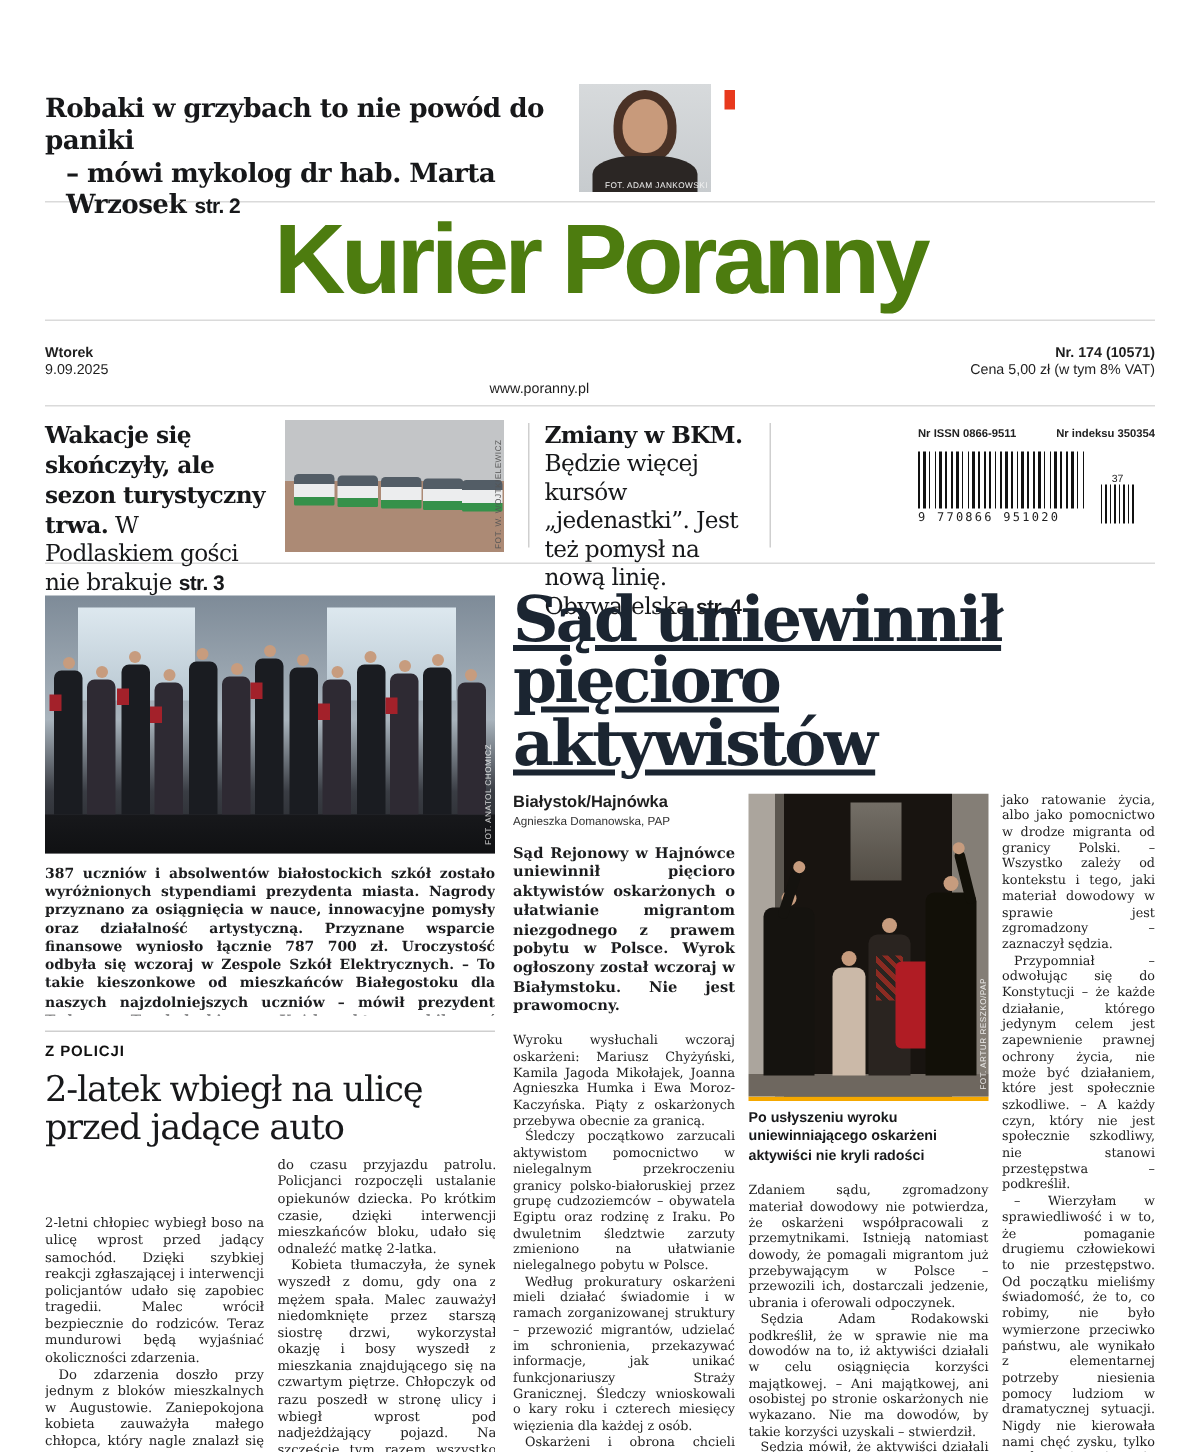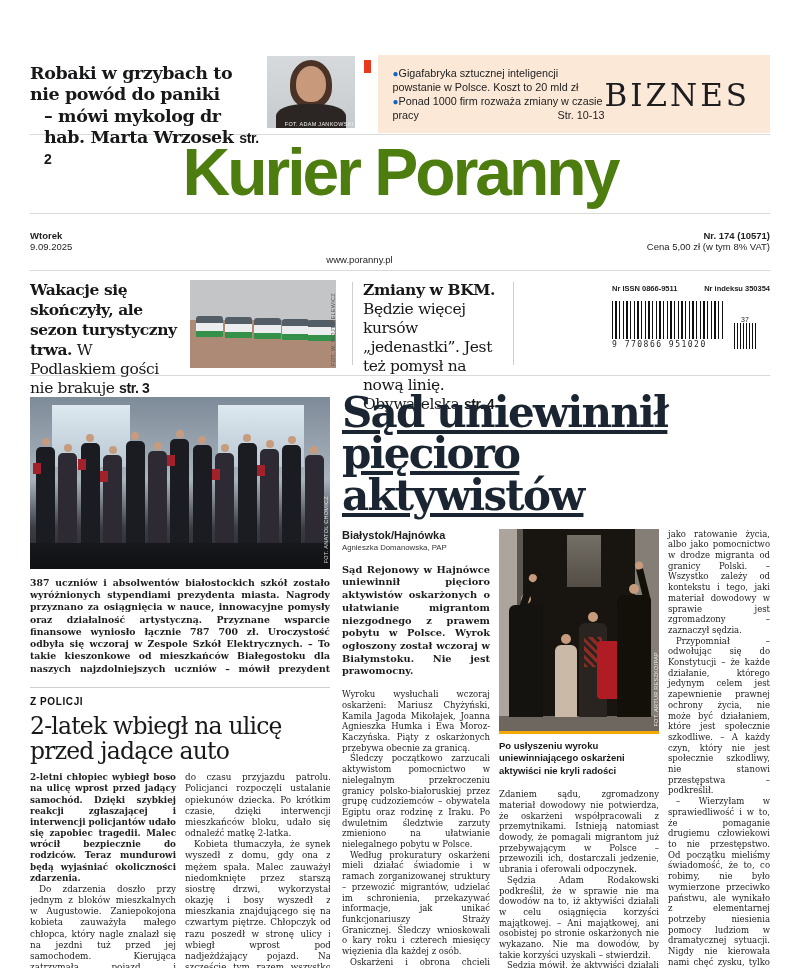--- a/index.html
+++ b/index.html
@@ -85,21 +85,21 @@
                     font-size: 5.5px; color: rgba(255,255,255,.8); letter-spacing: .3px; }
   .schol-caption { font: 700 9.3px/1.32 "DejaVu Serif", serif; text-align: justify; margin-top: 8px;
                    max-height: 100px; overflow: hidden; color:#1c1d1f; }
   .left-rule { border-top: 1px solid #cfcfcf; margin: 10px 0 8px; }
   .police-kicker { font: 700 10px "Liberation Sans", sans-serif; letter-spacing: .6px; color:#111; }
   .police-headline { font: 400 23.5px/1.05 "DejaVu Serif", serif; letter-spacing: -0.8px; margin: 7px 0 9px; color:#17181a; }
   .police-cols { display: flex; gap: 9px; height: 256px; overflow: hidden; }
   .pcol { width: 146px; flex: none; font: 400 8.8px/1.27 "DejaVu Serif", serif; text-align: justify; color:#222; }
   .pcol p { text-indent: 9px; }
   .pcol p:first-child { text-indent: 0; }
-  .pcol p.lead-bold { font-weight: 700; text-indent: 0; }
+  .pcol p.lead-bold { font-weight: 400; text-indent: 0; margin-top: 39px; }
 
   
   .right-col { flex: 1; min-width: 0; }
   .kicker { display: flex; gap: 6px; font: 700 12.5px/1 "Liberation Sans", sans-serif; }
   .kicker-label { color: #1565d0; }
   .kicker-text { color: #1a1c20; }
   .art-headline { font: 700 42px/0.99 "DejaVu Serif", serif; color: #1b2531; letter-spacing: -1.8px; margin: 9px 0 12px; text-decoration: underline; }
   .art-headline span { display: block; }
   .art-cols { display: flex; gap: 9px; height: 498px; overflow: hidden; }
   .acol1 { width: 148px; flex: none; }
@@ -141,26 +141,20 @@
       <span>Robaki w grzybach to nie powód do paniki</span>
       <span class="l2"><span>– mówi mykolog dr hab. Marta Wrzosek</span> <span class="page-ref">str. 2</span></span>
     </div>
     <div class="portrait">
       <div class="hair"></div>
       <div class="face"></div>
       <div class="torso"></div>
       <div class="credit">FOT. ADAM JANKOWSKI</div>
     </div>
     <div class="red-accent"></div>
-    <div class="biznes-box">
-      <div class="biznes-bullets">
-        <p><span class="dot">●</span><span>Gigafabryka sztucznej inteligencji powstanie w Polsce. Koszt to 20 mld zł</span> <span class="dot">●</span><span>Ponad 1000 firm rozważa zmiany w czasie pracy</span> <span class="pages-ref">Str. 10-13</span></p>
-      </div>
-      <div class="biznes-logo">BIZNES</div>
-    </div>
   </header>
 
   <div class="rule"></div>
 
   <div class="masthead">Kurier Poranny</div>
 
   <div class="rule"></div>
 
   <div class="dateline">
     <div class="left"><b>Wtorek</b><span>9.09.2025</span></div>

